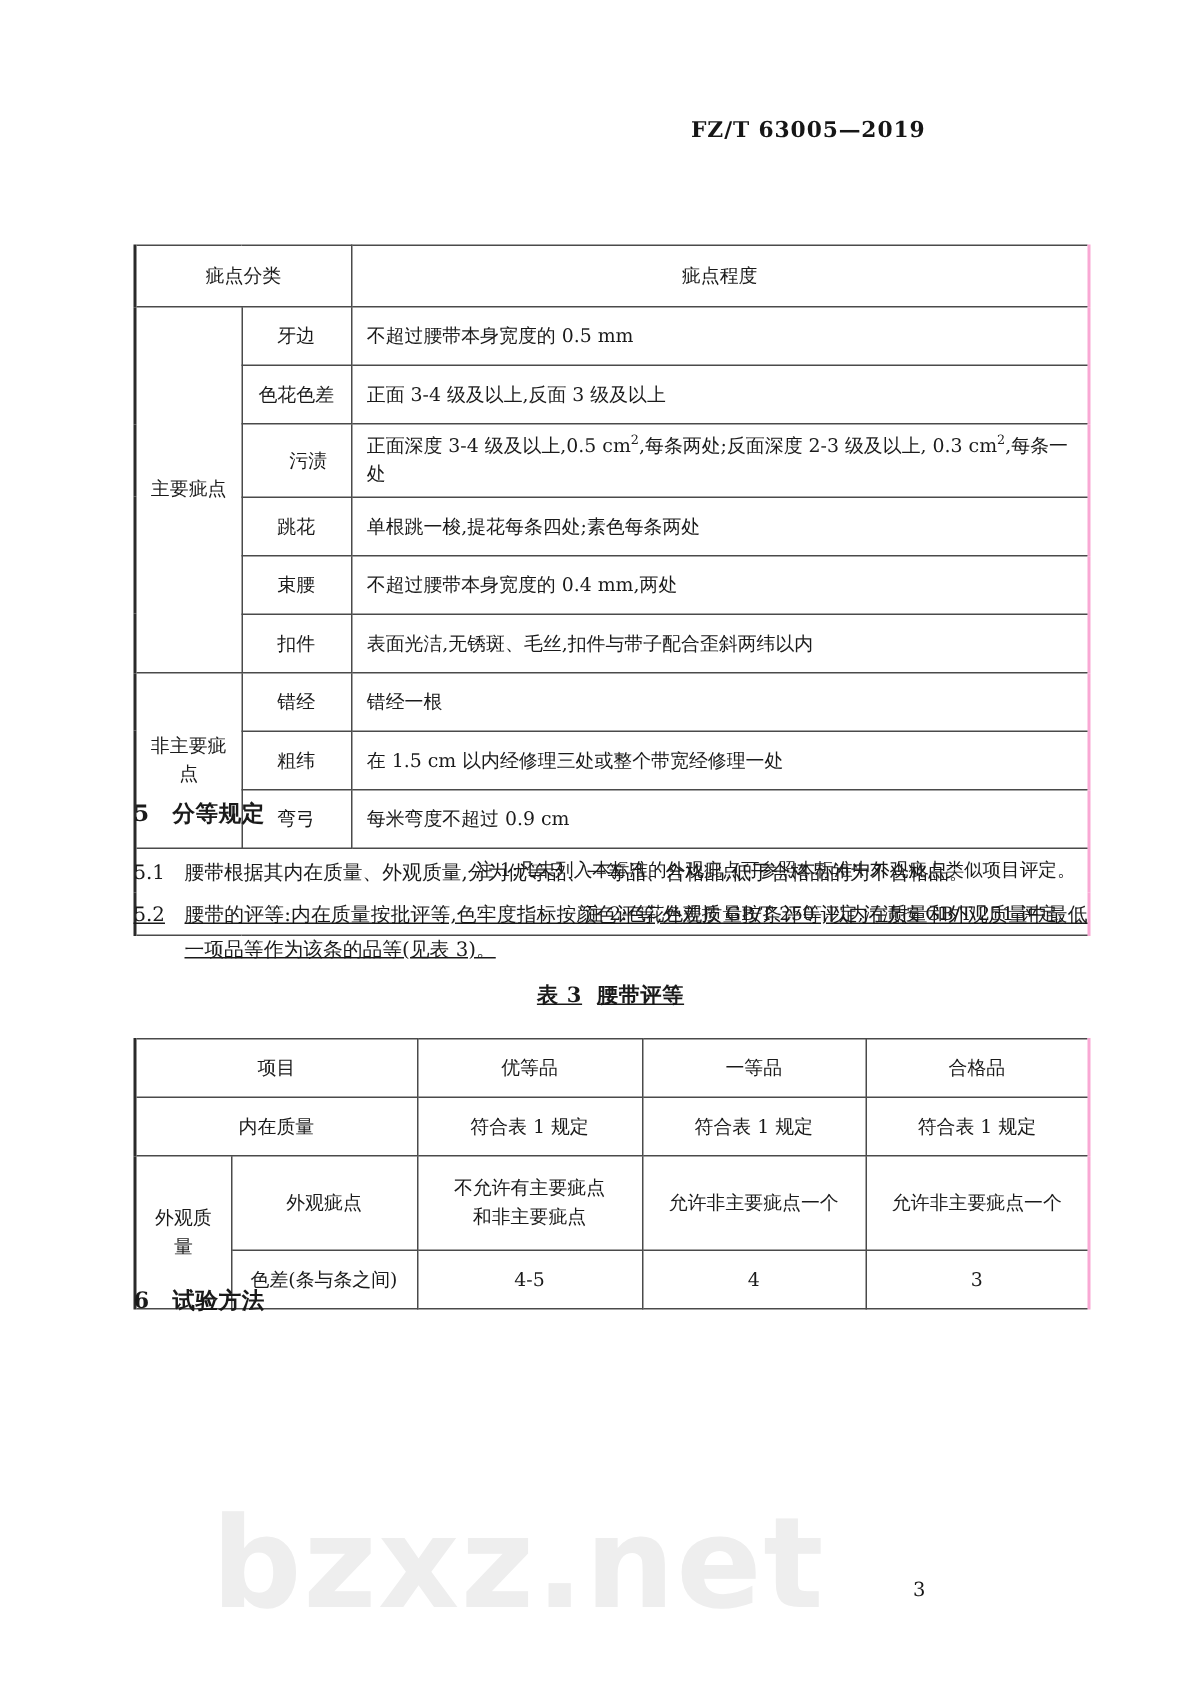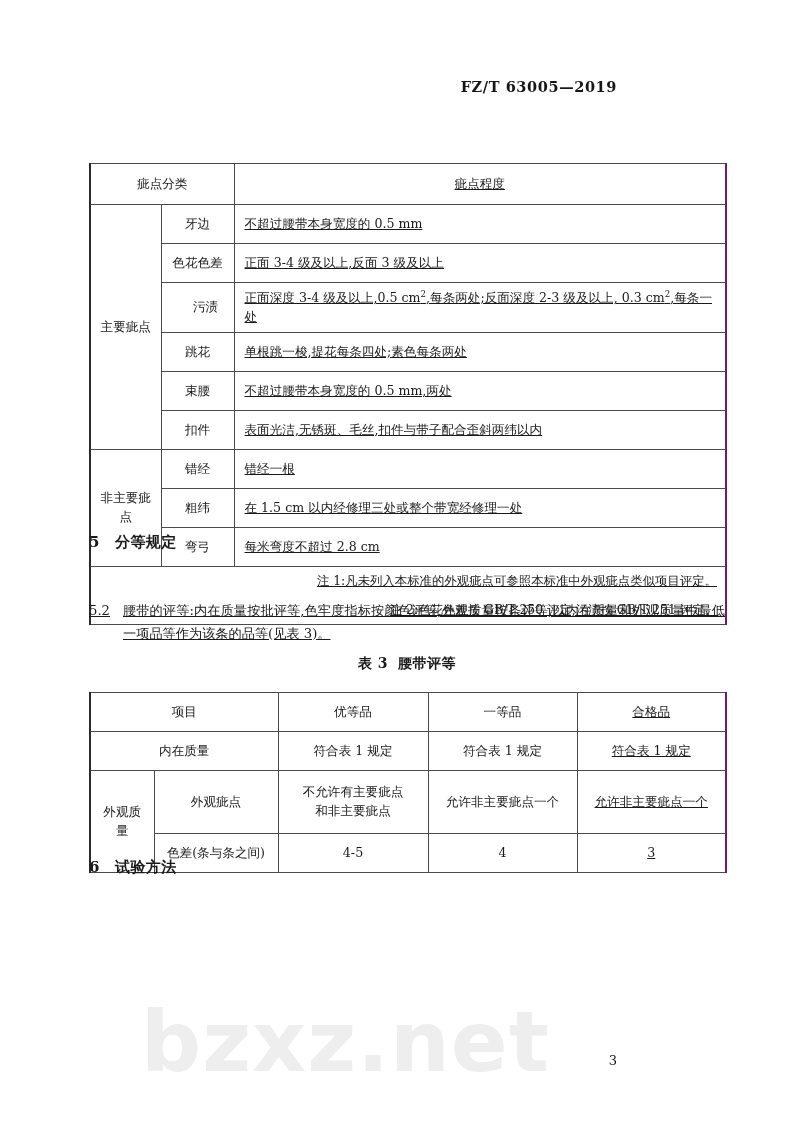--- a/index.html
+++ b/index.html
@@ -63,21 +63,21 @@
   table.std td {
     border: 1px solid #4a4a4a;
     padding: 5px 8px;
     vertical-align: middle;
   }
   table.std .ctr { text-align: center; }
   table.std .lft { text-align: left; padding-left: 10px; }
   .outer-top td { border-top: 2px solid #2a2a2a; }
   .outer-bottom td { border-bottom: 2px solid #2a2a2a; }
   table.std td.edge-l { border-left: 2px solid #2a2a2a; }
-  table.std td.edge-r { border-right: 2px solid #701a75; text-decoration: underline; }
+  table.std td.edge-r { border-right: 2px solid #f9a8d4; }
   .note-cell {
     text-align: right;
     padding: 6px 8px 6px 18px;
     font-size: 12.4px;
   }
   sup { font-size: 0.68em; vertical-align: super; }
 
   
   .h1 {
     font-weight: bold;
@@ -171,69 +171,75 @@
           <td class="lft edge-r"><span>正面深度 3-4 级及以上,0.5 cm</span><sup>2</sup><span>,每条两处;反面深度 2-3 级及以上, 0.3 cm</span><sup>2</sup><span>,每条一处</span></td>
         </tr>
 
         <tr>
           <td class="ctr" style="height:28px;">跳花</td>
           <td class="lft edge-r">单根跳一梭,提花每条四处;素色每条两处</td>
         </tr>
 
         <tr>
           <td class="ctr" style="height:28px;">束腰</td>
-          <td class="lft edge-r">不超过腰带本身宽度的 0.5 mm,两处</td>
+          <td class="lft edge-r">不超过腰带本身宽度的 0.4 mm,两处</td>
         </tr>
 
         <tr>
           <td class="ctr" style="height:28px;">扣件</td>
           <td class="lft edge-r">表面光洁,无锈斑、毛丝,扣件与带子配合歪斜两纬以内</td>
         </tr>
 
         <tr>
           <td class="ctr edge-l" rowspan="3">非主要疵点</td>
           <td class="ctr" style="height:28px;">错经</td>
           <td class="lft edge-r">错经一根</td>
         </tr>
 
         <tr>
           <td class="ctr" style="height:28px;">粗纬</td>
           <td class="lft edge-r">在 1.5 cm 以内经修理三处或整个带宽经修理一处</td>
         </tr>
 
         <tr>
           <td class="ctr" style="height:28px;">弯弓</td>
-          <td class="lft edge-r">每米弯度不超过 2.8 cm</td>
+          <td class="lft edge-r">每米弯度不超过 0.9 cm</td>
         </tr>
 
         <tr>
           <td class="note-cell edge-l edge-r" colspan="3" style="border-bottom:none;">注 1:凡未列入本标准的外观疵点可参照本标准中外观疵点类似项目评定。</td>
         </tr>
         <tr class="outer-bottom">
           <td class="note-cell edge-l edge-r" colspan="3" style="border-top:none;">注 2:色花色差按 GB/T 250 评定,污渍按 GB/T 251 评定。</td>
         </tr>
       </tbody>
     </table>
   </div>
 
   <div class="content" style="top:533px;">
     <div class="h1">
       <span class="num">5</span><span>分等规定</span>
     </div>
   </div>
 
+  <div class="content" style="top:572px;">
+    <div class="clause">
+      <span class="num">5.1</span>
+      <span class="txt">腰带根据其内在质量、外观质量,分为优等品、一等品、合格品,低于合格品的为不合格品。</span>
+    </div>
+  </div>
 
   <div class="content" style="top:600px;text-decoration:underline;">
     <div class="clause">
       <span class="num">5.2</span>
       <span class="txt">腰带的评等:内在质量按批评等,色牢度指标按颜色评等,外观质量按条评等,以内在质量和外观质量中最低一项品等作为该条的品等(见表 3)。</span>
     </div>
   </div>
 
-  <div class="content" style="top:655px;">
+  <div class="content" style="top:655px;text-decoration:underline;">
     <p class="table-caption">
       <span class="cap-num">表 3</span><span>腰带评等</span>
     </p>
   </div>
 
   <div class="content" style="top:692px;">
     <table class="std">
       <colgroup>
         <col style="width:64px">
         <col style="width:124px">

